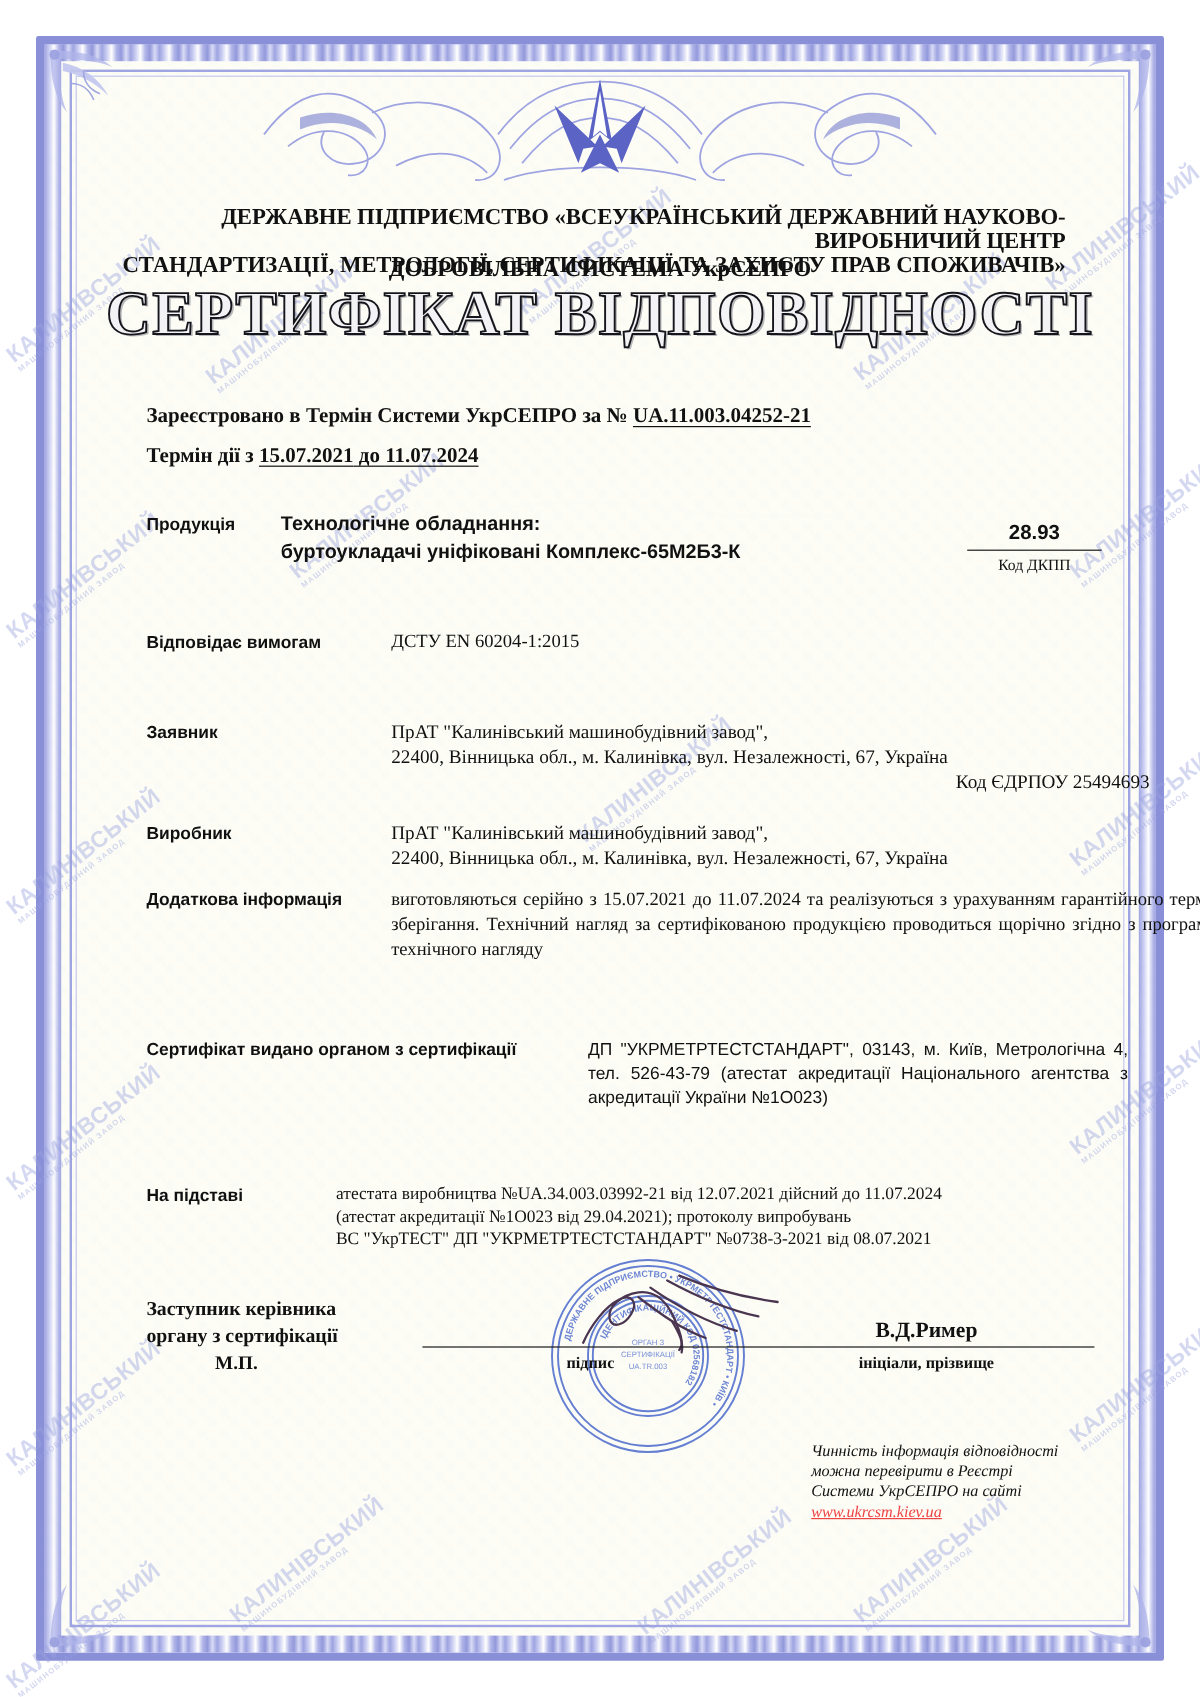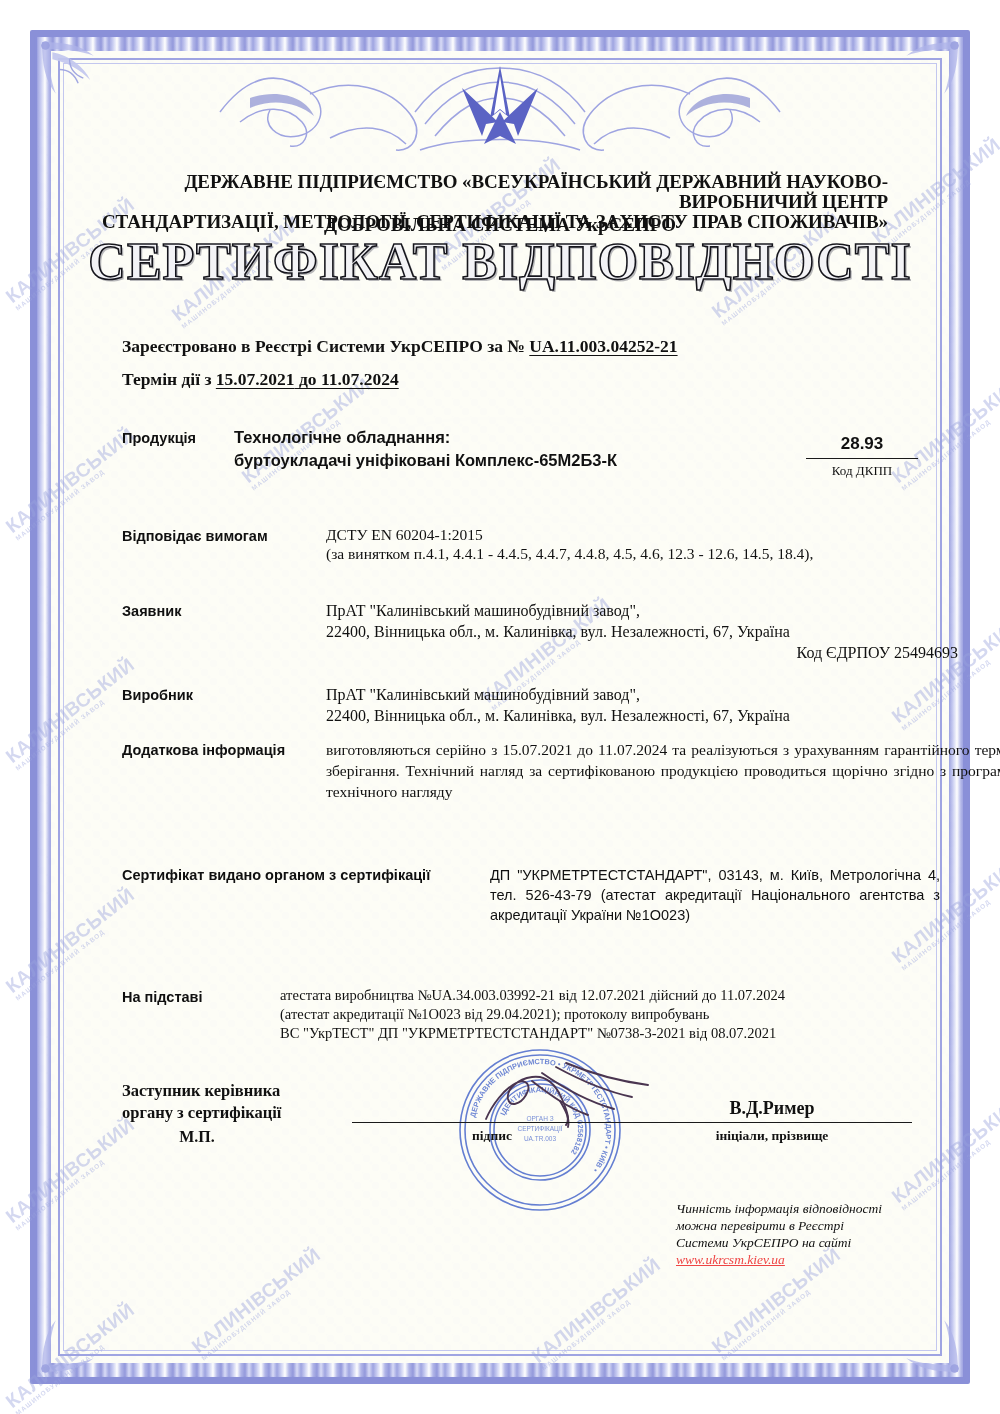--- a/index.html
+++ b/index.html
@@ -374,21 +374,21 @@
     <div class="org-title">
       <div>ДЕРЖАВНЕ ПІДПРИЄМСТВО «ВСЕУКРАЇНСЬКИЙ ДЕРЖАВНИЙ НАУКОВО-ВИРОБНИЧИЙ ЦЕНТР</div>
       <div>СТАНДАРТИЗАЦІЇ, МЕТРОЛОГІЇ, СЕРТИФІКАЦІЇ ТА ЗАХИСТУ ПРАВ СПОЖИВАЧІВ»</div>
     </div>
 
     <div class="org-sub">ДОБРОВІЛЬНА СИСТЕМА УкрСЕПРО</div>
 
     <div class="big-title">СЕРТИФІКАТ ВІДПОВІДНОСТІ</div>
 
     <div class="reg-line">
-      <span>Зареєстровано в Реєстрі Системи УкрСЕПРО за № </span><span class="num">UA.11.003.04252-21</span>
+      <span>Зареєстровано в Термін Системи УкрСЕПРО за № </span><span class="num">UA.11.003.04252-21</span>
     </div>
 
     <div class="term-line">
       <span>Термін дії з </span><span class="u">15.07.2021</span><span class="u"> до </span><span class="u">11.07.2024</span>
     </div>
 
     <div class="row r-prod">
       <span class="lbl">Продукція</span>
       <span class="val">
         <span style="display:block">Технологічне обладнання:</span>
@@ -399,21 +399,20 @@
     <div class="dkpp">
       <div class="code">28.93</div>
       <div class="rule"></div>
       <div class="cap">Код ДКПП</div>
     </div>
 
     <div class="row r-req">
       <span class="lbl">Відповідає вимогам</span>
       <span class="val">
         <span style="display:block">ДСТУ EN 60204-1:2015</span>
-        <span style="display:block">(за винятком п.4.1, 4.4.1 - 4.4.5, 4.4.7, 4.4.8, 4.5, 4.6, 12.3 - 12.6, 14.5, 18.4),</span>
       </span>
     </div>
 
     <div class="row r-appl">
       <span class="lbl">Заявник</span>
       <span class="val">
         <span style="display:block">ПрАТ "Калинівський машинобудівний завод",</span>
         <span style="display:block">22400, Вінницька обл., м. Калинівка, вул. Незалежності, 67, Україна</span>
         <span class="edrpou">Код ЄДРПОУ 25494693</span>
       </span>

